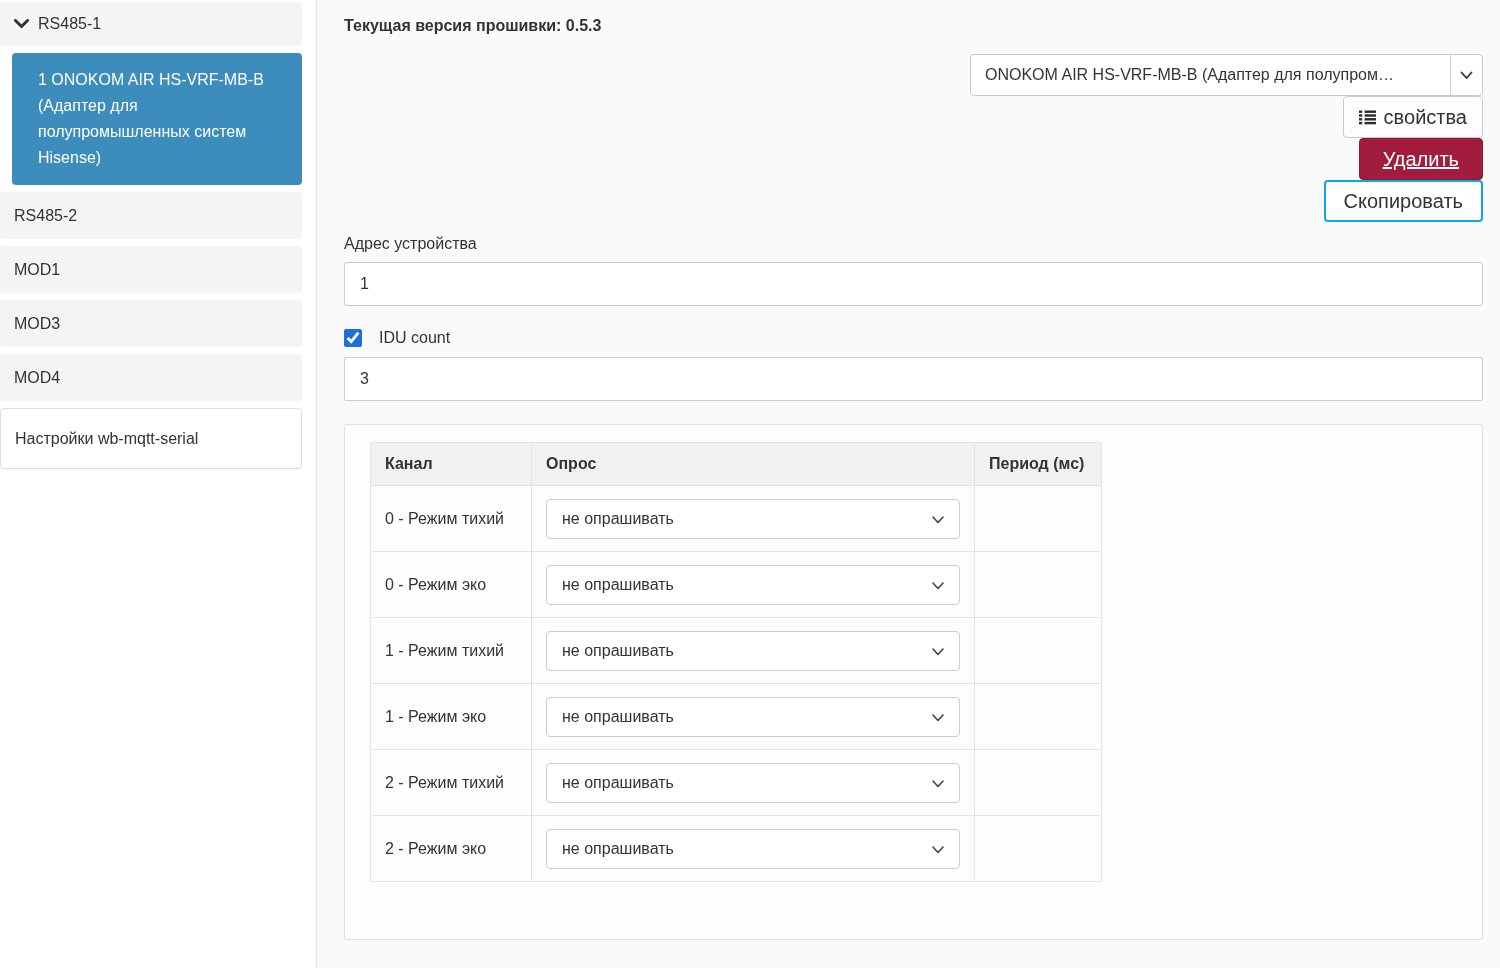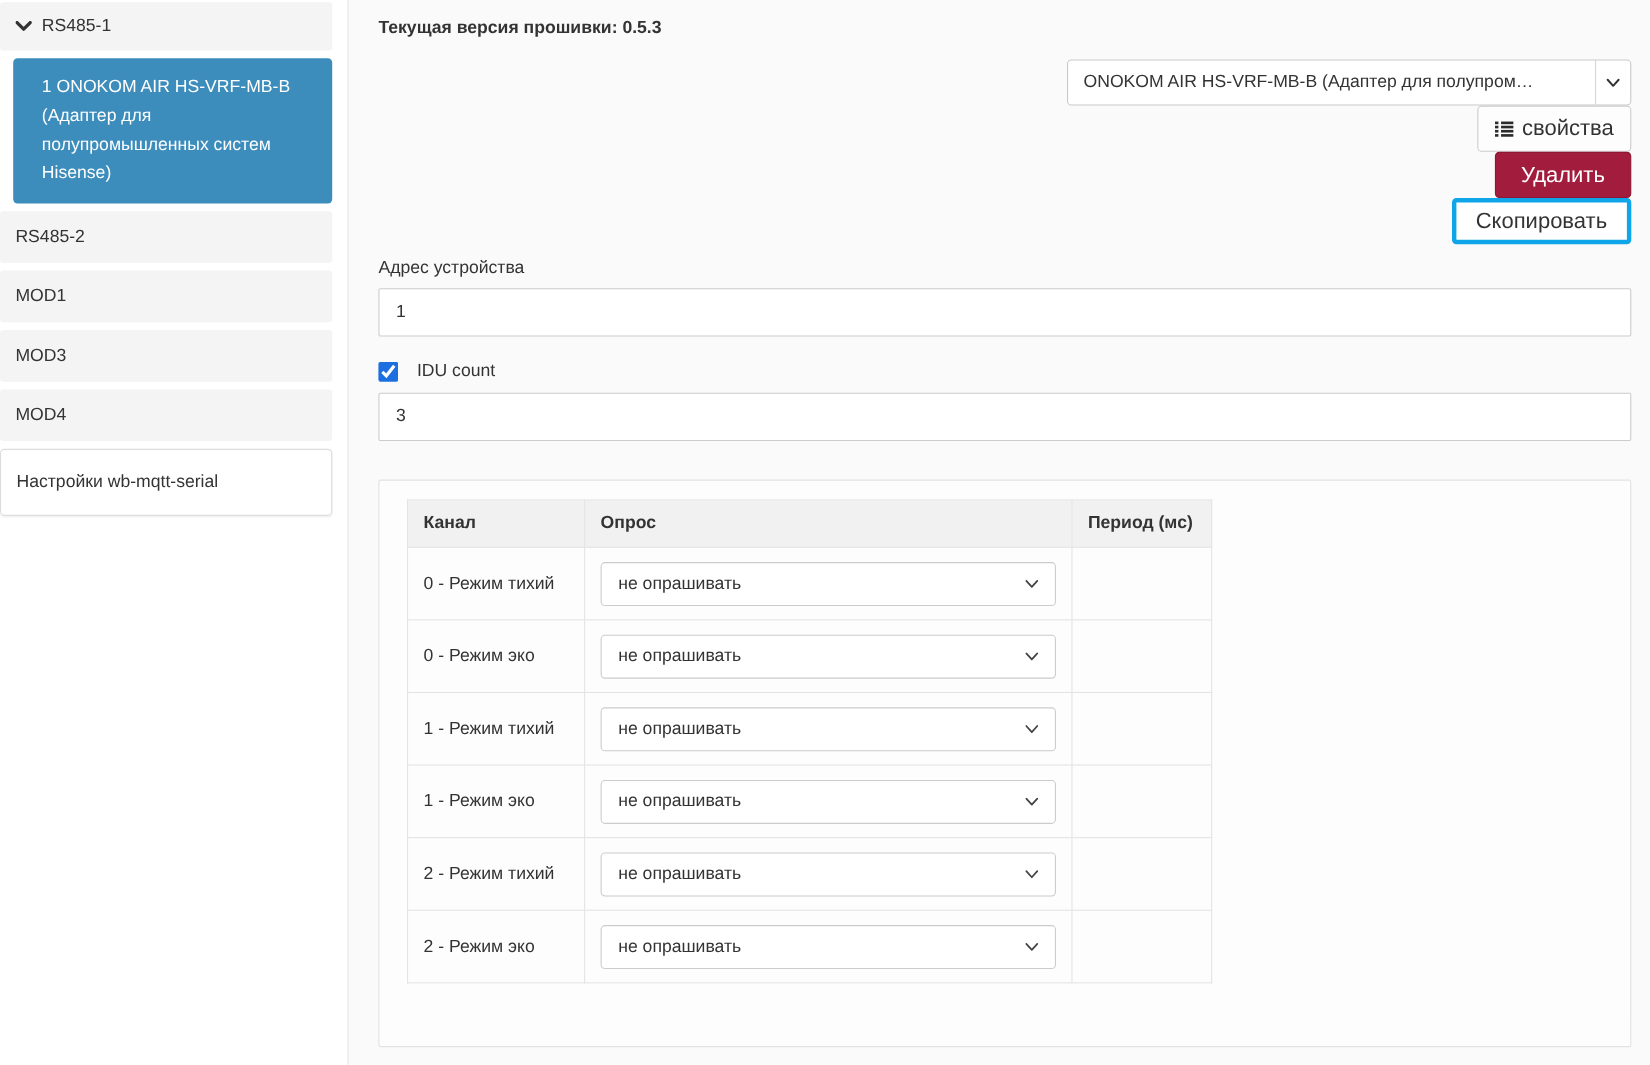--- a/index.html
+++ b/index.html
@@ -56,42 +56,42 @@
   }
   .btn {
     height:42px; border-radius:4px; font-size:20px;
     font-family:"Liberation Sans", sans-serif;
     display:inline-flex; align-items:center; cursor:pointer;
   }
   .props-btn {
     margin-left:13px; padding:0 15px; gap:8px;
     background:#fdfdfd; border:1px solid #ccc; color:#333;
   }
-  .delete-btn { margin-left:auto; padding:0 23px; background:#a21d3d; border:1px solid #8e1833; color:#fff; }
-  .copy-btn { margin-left:8px; padding:0 18px; background:#fff; border:4px solid #0ea5e9; color:#333; }
+  .delete-btn { margin-left:auto; padding:0 23px; background:#a21d3d; border:1px solid #8e1833; color:#fff;text-decoration:underline; }
+  .copy-btn { margin-left:8px; padding:0 18px; background:#fff; border:2px solid #0ea5e9; color:#333; }
 
   .field-label { margin:13px 0 9px; }
   .text-input {
     width:100%; height:44px; background:#fff;
     border:1px solid #ccc; border-radius:2px;
     padding:0 15px; font-size:16px; color:#333;
     font-family:"Liberation Sans", sans-serif;
   }
   .check-row { display:flex; align-items:center; gap:17px; margin:23px 0 10px; }
   .check-row input { width:18px; height:18px; accent-color:#1d6fe0; margin:0; cursor:pointer; }
 
   
   .content-row { display:flex; align-items:flex-start; margin-top:23px; }
   .tabs { flex:0 0 171px; width:171px; margin-right:20px; display:flex; flex-direction:column; margin-top:6px; }
   .tab { color:#3e8acc; padding:13px 14px; line-height:25px; border-radius:4px; cursor:pointer; }
   .tab.active { background:#3c8dbc; color:#fff; }
 
   .panel {
     flex:1; background:#fdfdfd; border:1px solid #e2e2e2;
-    border-radius:2px; padding:17px 25px 57px 25px;margin-top:12px;
+    border-radius:2px; padding:17px 25px 57px 25px;
   }
   table.channels { border-collapse:collapse; }
   .channels th, .channels td { border:1px solid #e4e4e4; padding:0 14px; text-align:left; }
   .channels th { background:#f1f1f1; font-weight:bold; height:43px; }
   .channels td { height:66px; background:transparent; }
   .col-channel { width:161px; }
   .col-poll { width:442px; }
   .col-period { width:127px; }
   .row-select {
     width:414px; height:40px; background:#fff;

